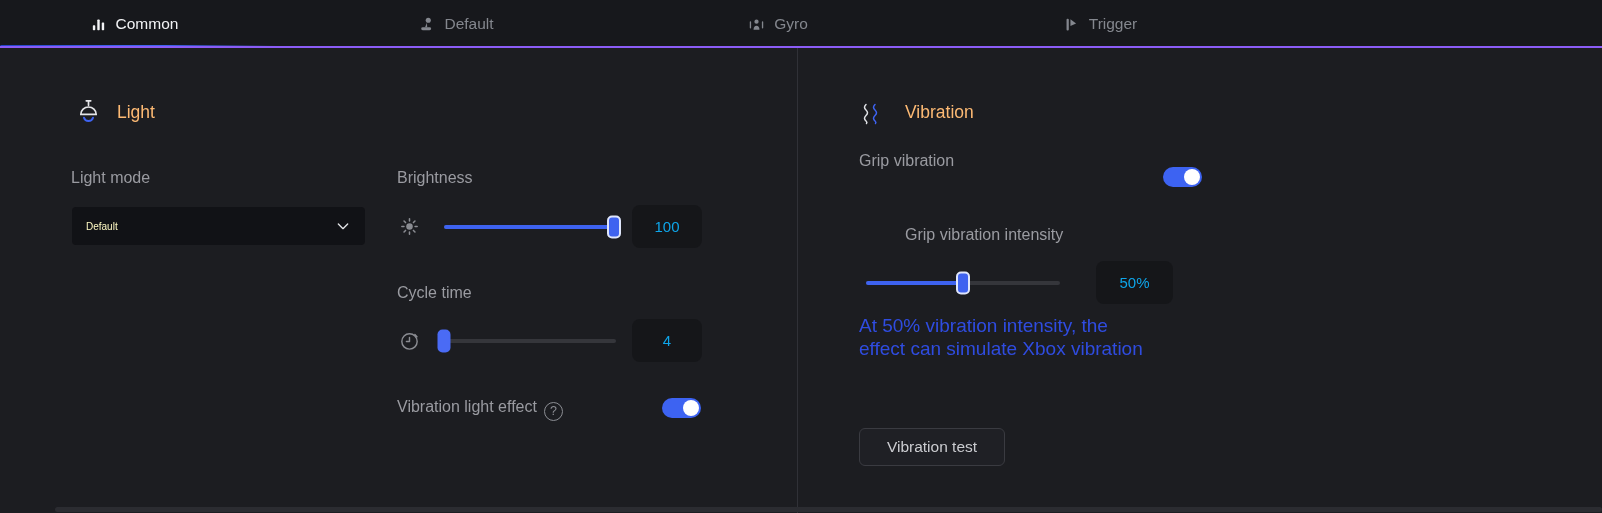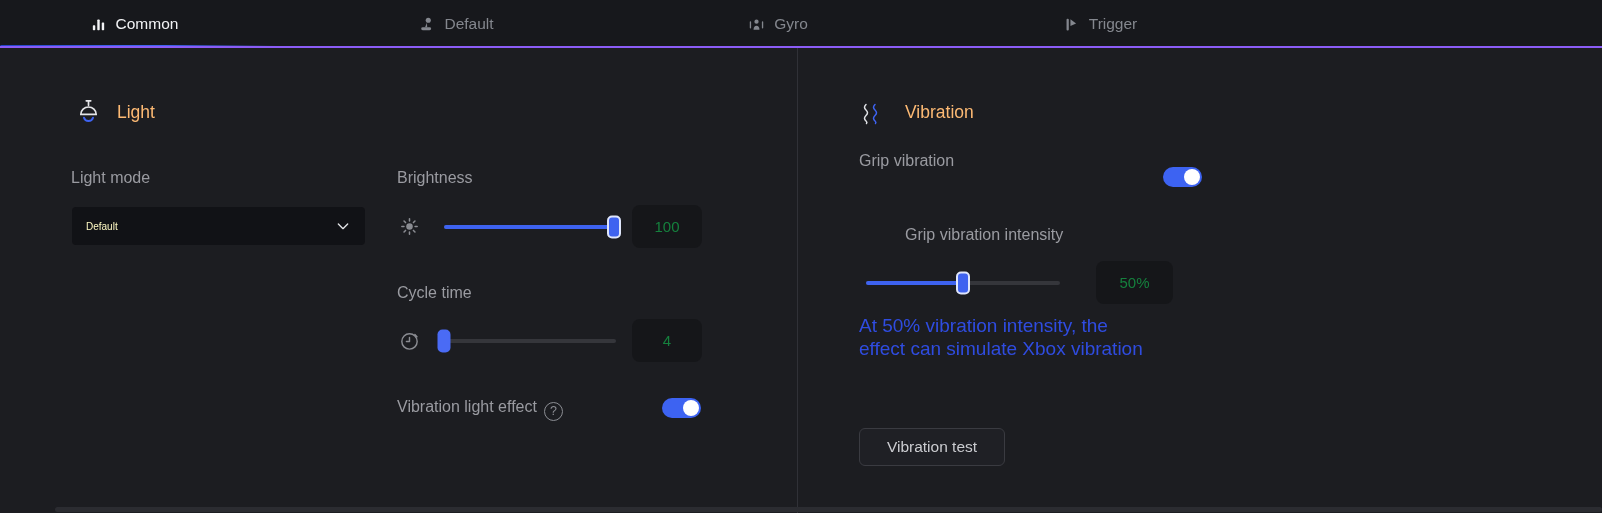--- a/index.html
+++ b/index.html
@@ -51,21 +51,21 @@
     height:4px; border-radius:2px; background:#3e63f0;
   }
   .slider .handle {
     position:absolute; top:50%; transform:translate(-50%,-50%);
     width:14px; height:23px; border-radius:5px;
     background:#3f63f0; border:2px solid #dfe6fb;
   }
   .valuebox {
     position:absolute; background:#151619; border-radius:8px;
     display:flex; align-items:center; justify-content:center;
-    font-size:15px; color:#15803d; cursor:text;
+    font-size:15px; color:#0ea5e9; cursor:text;
   }
   
   .toggle {
     position:absolute; width:39px; height:20px; border-radius:10px;
     background:#3d63f2; cursor:pointer;
   }
   .toggle .knob {
     position:absolute; right:2px; top:2px; width:16px; height:16px;
     border-radius:50%; background:#ffffff;
   }

